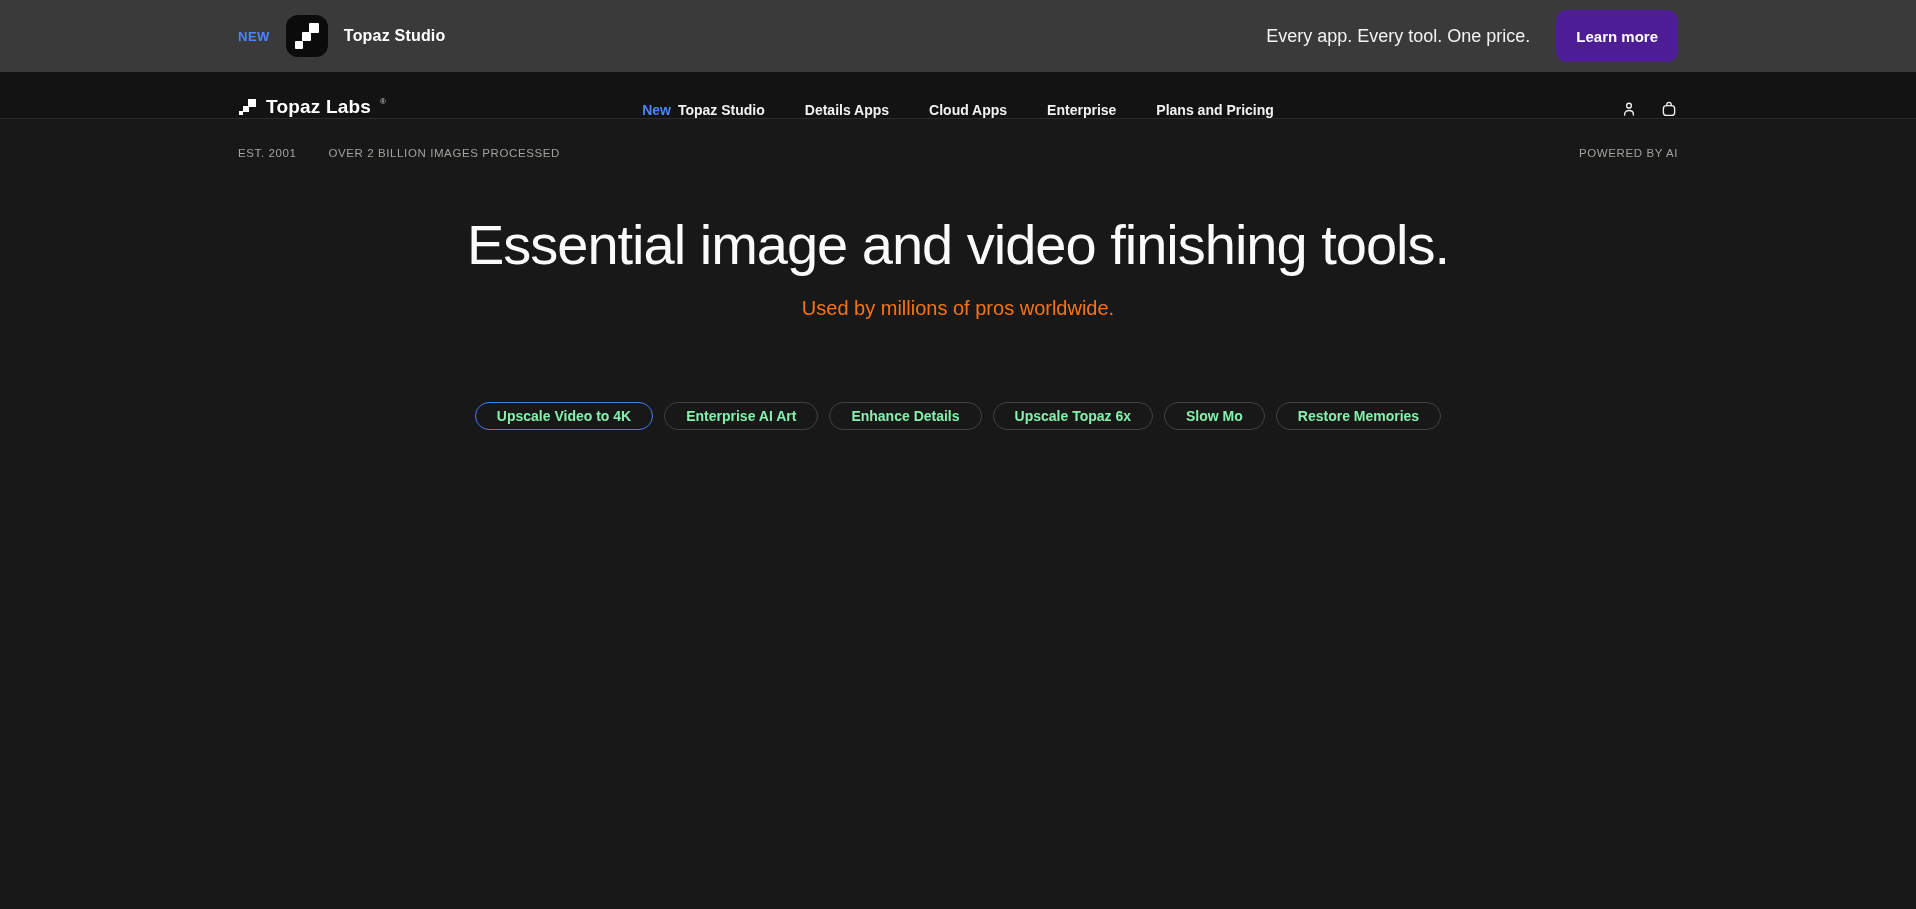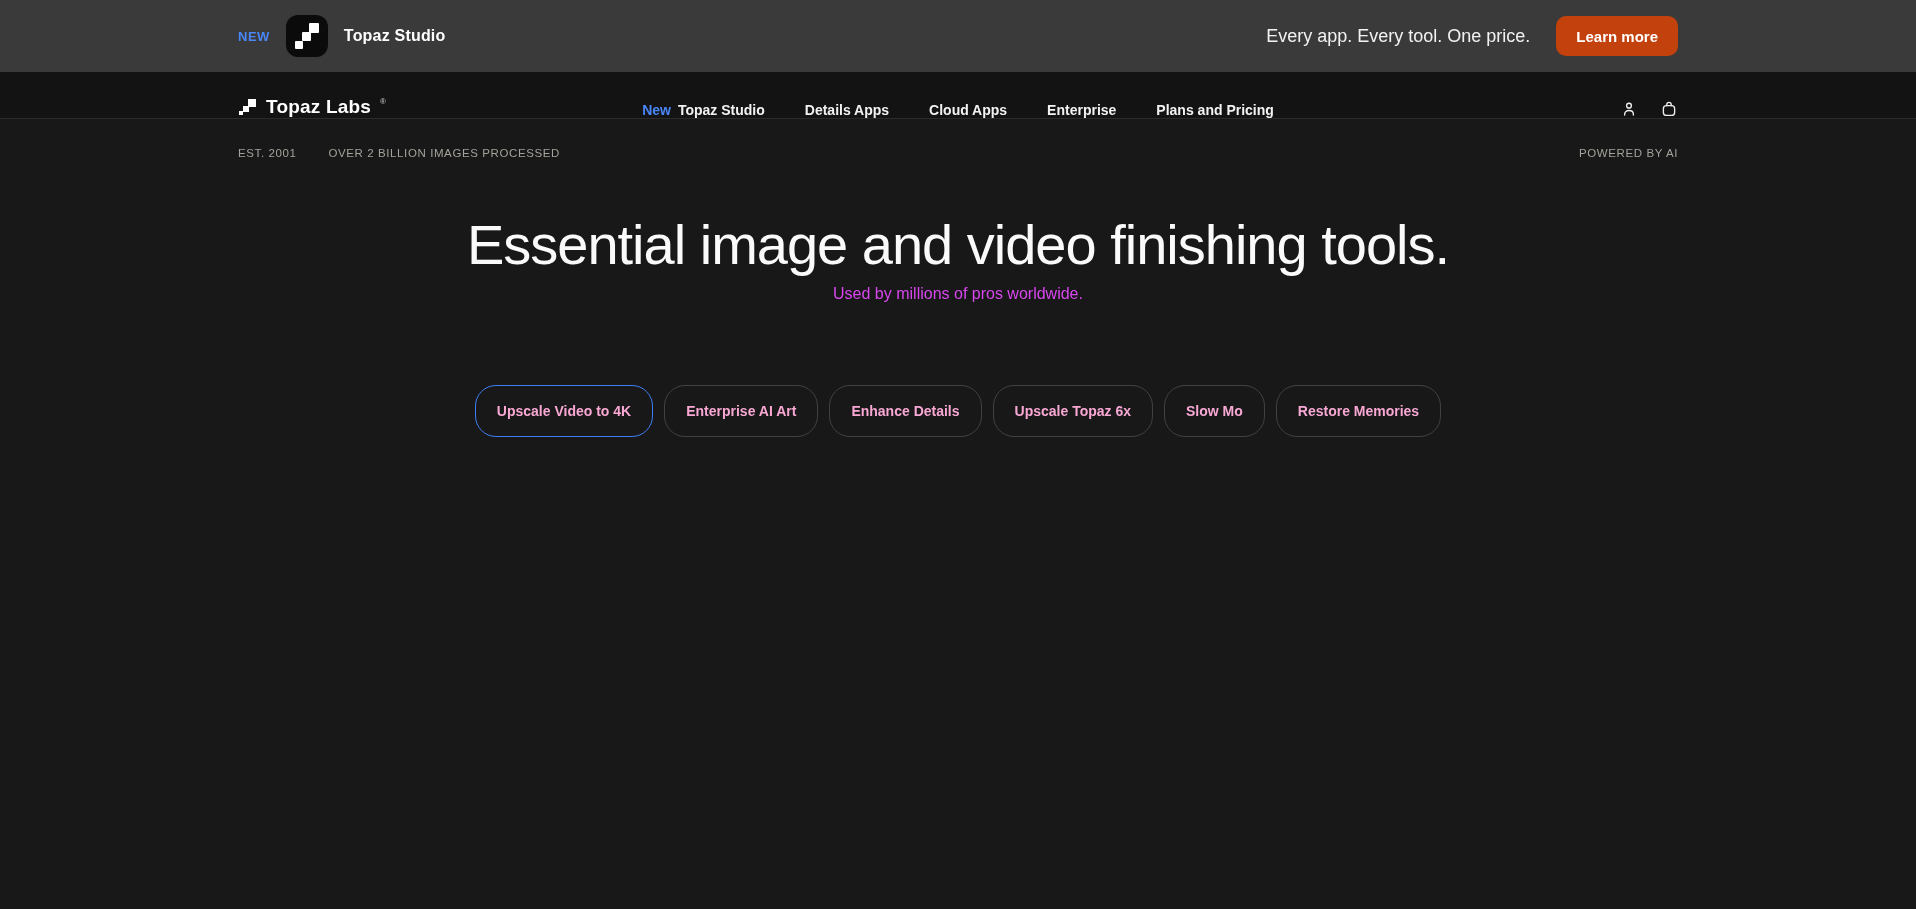--- a/index.html
+++ b/index.html
@@ -64,29 +64,29 @@
     display: flex;
     align-items: center;
     gap: 26px;
   }
   .ann-tagline {
     color: #f2f2f2;
     font-size: 18px;
     margin-left: 22px;
   }
   .learn-more-btn {
-    background: #c2410c;
+    background: #4c1d95;
     color: #ffffff;
     border: none;
     font-family: "Liberation Sans", sans-serif;
     font-size: 15px;
     font-weight: 700;
     border-radius: 10px;
     padding: 0 20px;
-    height: 40px;
+    height: 52px;
     cursor: pointer;
   }
 
   
   .navbar {
     height: 47px;
     background: #131313;
     border-bottom: 1px solid #2b2b2b;
     display: flex;
     align-items: center;
@@ -192,38 +192,38 @@
   }
   .hero-heading {
     margin-top: 54px;
     color: #fafafa;
     font-size: 56px;
     font-weight: 500;
     letter-spacing: -1px;
     line-height: 1.15;
   }
   .hero-sub {
-    margin-top: 8px;
-    color: #d946ef;
-    font-size: 16px;
+    margin-top: 20px;
+    color: #f97316;
+    font-size: 20px;
   }
   .pills {
     margin-top: 82px;
     display: flex;
     justify-content: center;
     align-items: center;
     gap: 11px;
   }
   .pill {
     background: transparent;
     font-family: "Liberation Sans", sans-serif;
-    color: #f9a8d4;
+    color: #86efac;
     font-size: 14px;
     font-weight: 600;
-    height: 52px;
+    height: 28px;
     padding: 0 21px;
     border: 1px solid #414141;
     border-radius: 21px;
     cursor: pointer;
     white-space: nowrap;
   }
   .pill.active {
     border: 1.5px solid #3d7ef5;
   }
 </style>

